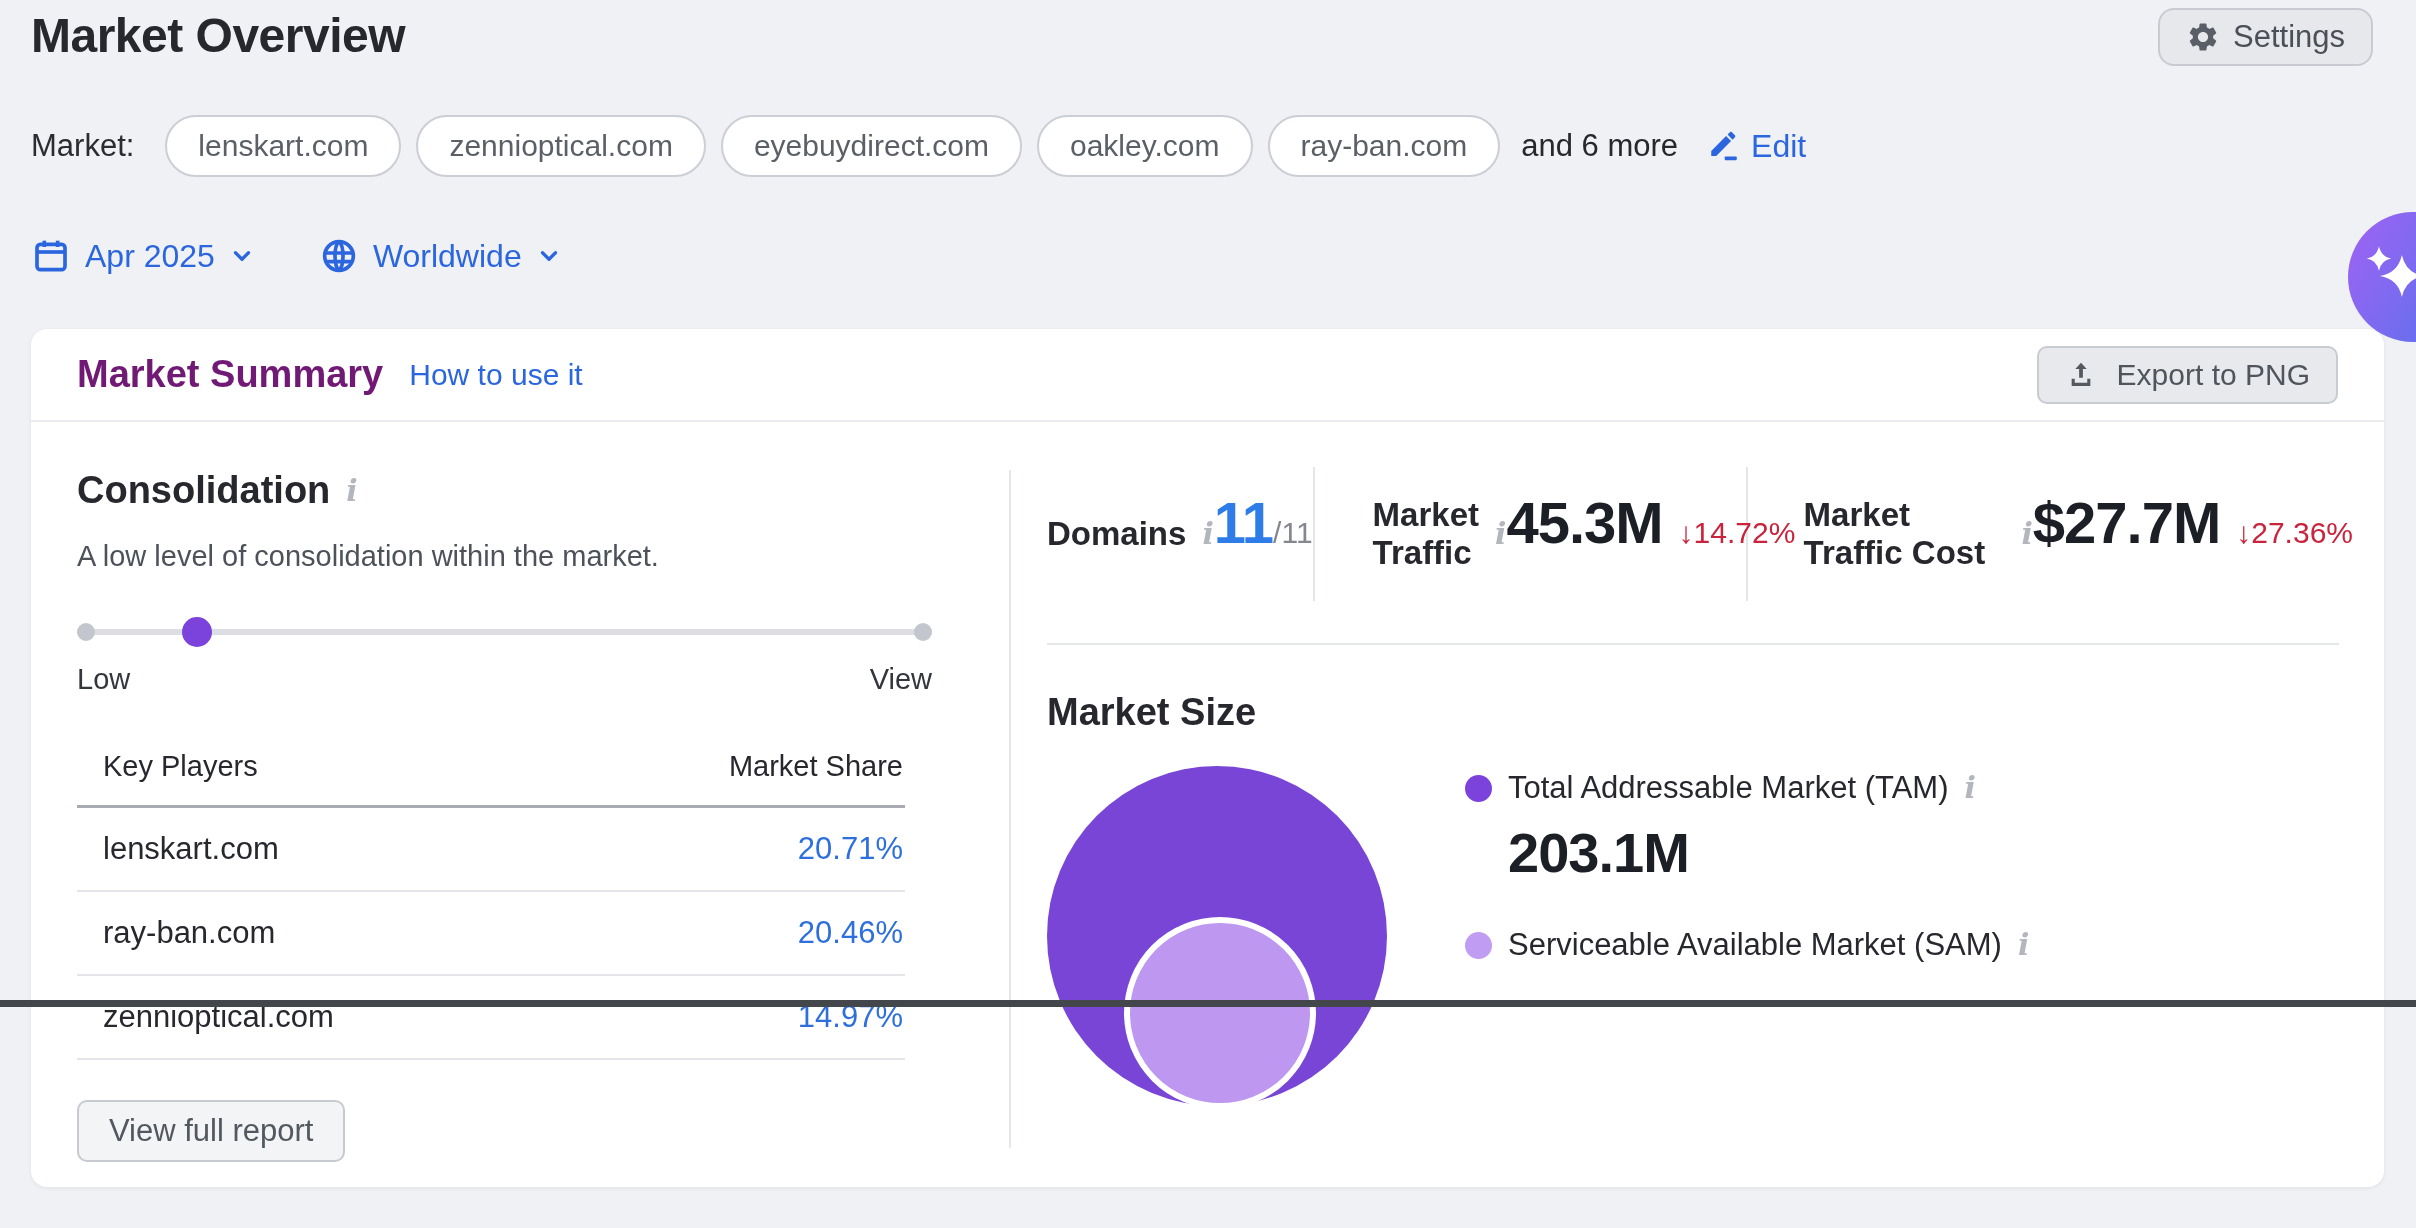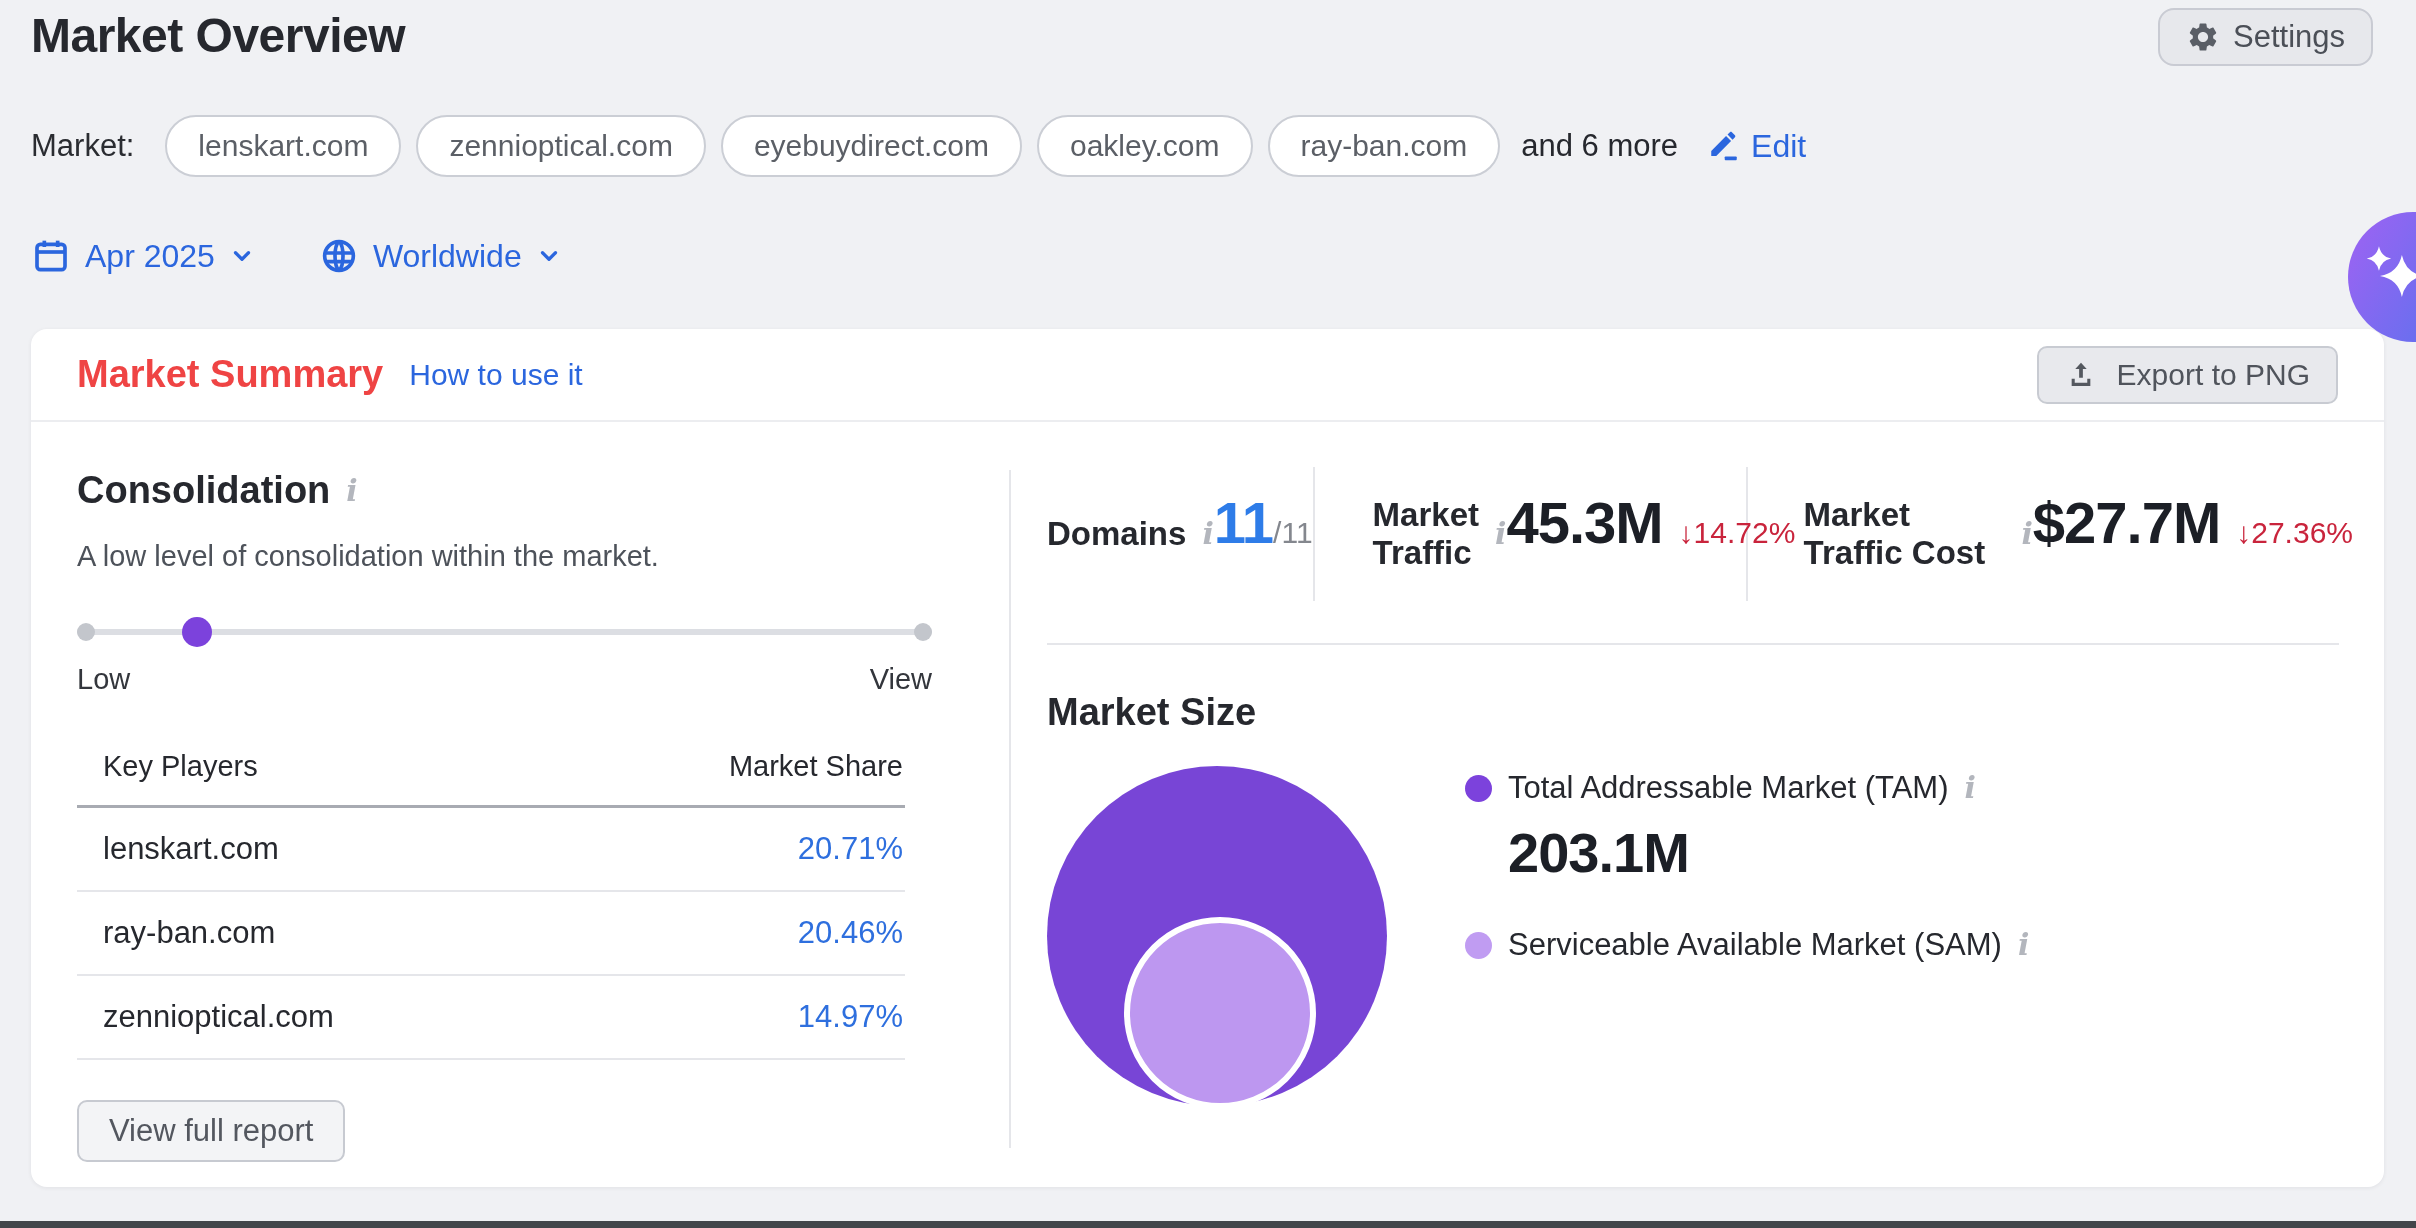--- a/index.html
+++ b/index.html
@@ -5,21 +5,21 @@
 <style>
   * { box-sizing: border-box; margin: 0; padding: 0; }
   html, body { width: 2416px; height: 1228px; }
   body {
     font-family: "Liberation Sans", sans-serif;
     background: #F0F1F4;
     color: #25272C;
     overflow: hidden;
     position: relative;
   }
-  .page { position: relative; width: 2416px; height: 1228px; }
+  .page { position: relative; width: 2416px; height: 1007px; }
 
   
   .page-title {
     position: absolute; left: 31px; top: 8px;
     font-size: 48px; font-weight: 700; color: #26282E; letter-spacing: -0.5px;
   }
   .settings-btn {
     position: absolute; right: 43px; top: 8px; height: 58px;
     display: flex; align-items: center; gap: 13px; padding: 0 26px;
     background: #E7E8EC; border: 2px solid #C9CBD3; border-radius: 16px;
@@ -69,21 +69,21 @@
   
   .card {
     position: absolute; left: 31px; top: 329px; width: 2353px; height: 858px;
     background: #FFFFFF; border-radius: 16px;
     box-shadow: 0 1px 4px rgba(30,33,40,0.07);
   }
   .card-header {
     height: 93px; display: flex; align-items: center; padding: 0 46px;
     border-bottom: 2px solid #ECEDF0;
   }
-  .card-title { font-size: 38px; font-weight: 700; color: #ef4444; }
+  .card-title { font-size: 38px; font-weight: 700; color: #701a75; }
   .help-link { font-size: 30px; color: #2B66DE; margin-left: 26px; text-decoration: none; cursor: pointer; }
   .export-btn {
     margin-left: auto; height: 58px; display: flex; align-items: center; gap: 20px;
     padding: 0 26px; background: #E8E9ED; border: 2px solid #C8CBD2; border-radius: 10px;
     font-family: inherit; font-size: 30px; color: #50545C; cursor: pointer;
   }
   .export-btn svg { width: 32px; height: 32px; }
 
   
   .left-col { position: absolute; left: 46px; top: 140px; width: 930px; }

